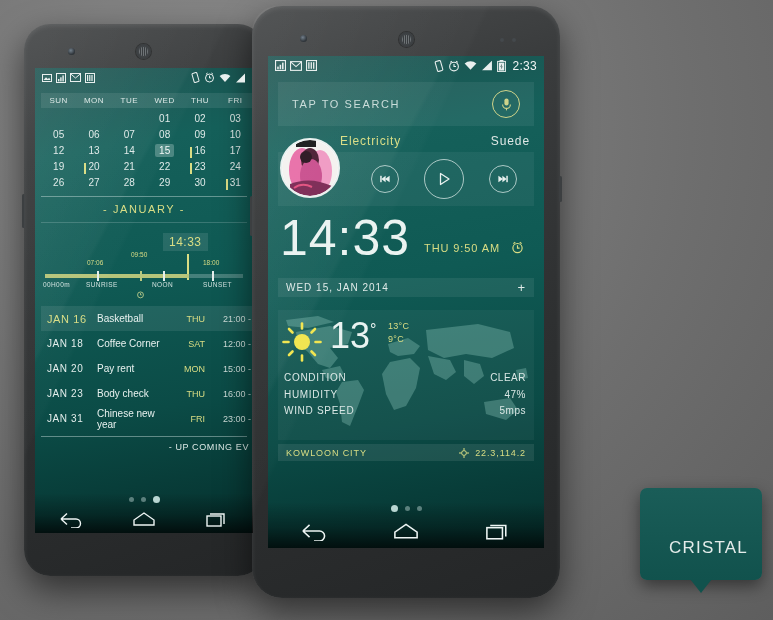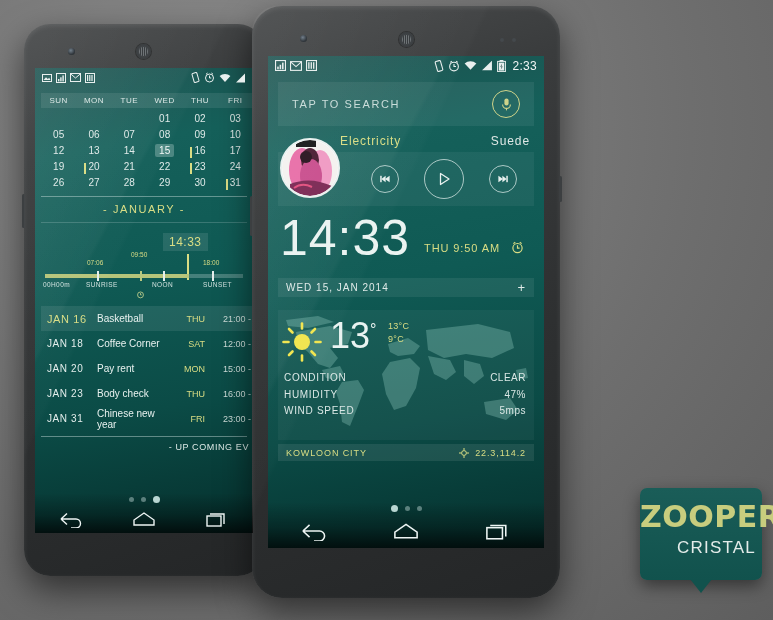--- a/index.html
+++ b/index.html
@@ -130,21 +130,21 @@
   .mapwrap{position:absolute;inset:0;opacity:.30;}
 
   
   #badge{position:absolute;left:640px;top:488px;width:122px;height:92px;
      background:linear-gradient(180deg,#1a5d58 0%,#11524d 100%);border-radius:7px;
      box-shadow:0 6px 16px rgba(0,0,0,.45);}
   #badge .tail{position:absolute;left:50%;bottom:-13px;margin-left:-11px;width:0;height:0;
      border-left:11px solid transparent;border-right:11px solid transparent;border-top:14px solid #11524d;}
   #badge .z1{position:absolute;left:0;right:0;top:11px;text-align:center;font-size:30px;font-weight:bold;
      letter-spacing:.5px;color:#c8cd7e;font-family:"DejaVu Sans",sans-serif;}
-  #badge .z2{position:absolute;left:0;right:6px;top:50px;text-align:right;font-size:17px;letter-spacing:1.2px;color:#e4ecea;}
+  #badge .z2{position:absolute;left:0;right:14px;top:50px;text-align:right;font-size:17px;letter-spacing:1.2px;color:#e4ecea;}
 
   svg{display:block;}
 </style>
 </head>
 <body>
 
 <div class="stage">
 
   <div class="phone" id="phone-left">
     <div class="bezel-cam" style="left:44px;top:24px;"></div>
@@ -586,18 +586,17 @@
                 <path d="M6 4 H20 V14" fill="none" stroke="#eef5f4" stroke-width="1.4"></path>
               </svg>
           </span>
         </div>
       </div>
     </div>
     <div class="glass"></div>
   </div>
 
   <div id="badge">
-    <div class="z1">ZOOPER</div>
     <div class="z2">CRISTAL</div>
     <div class="tail"></div>
   </div>
 
 </div>
 
 </body></html>

